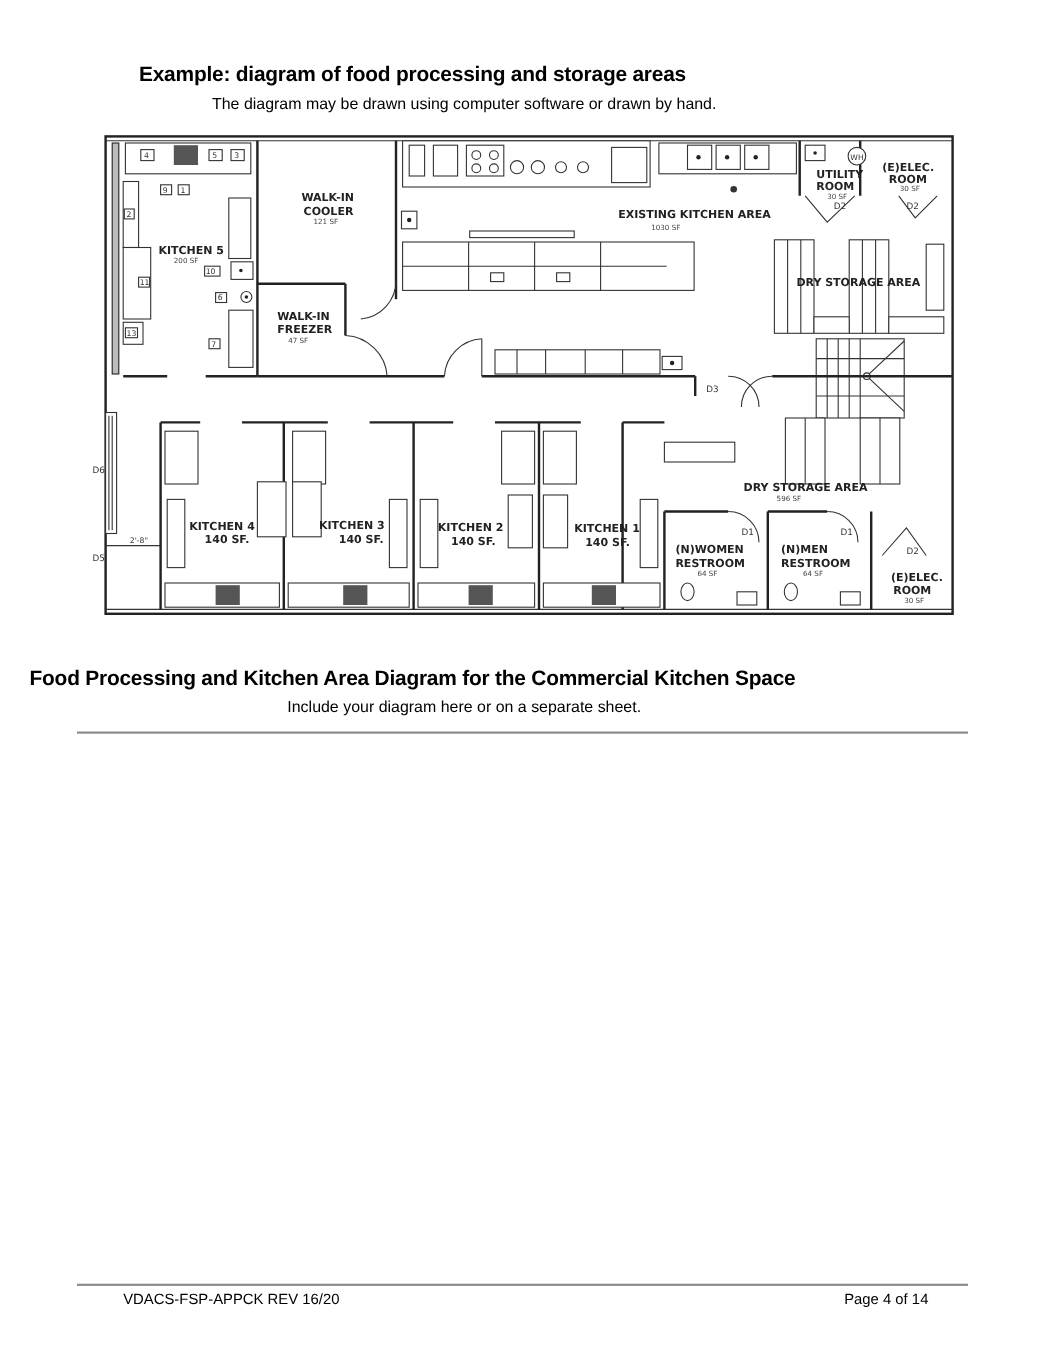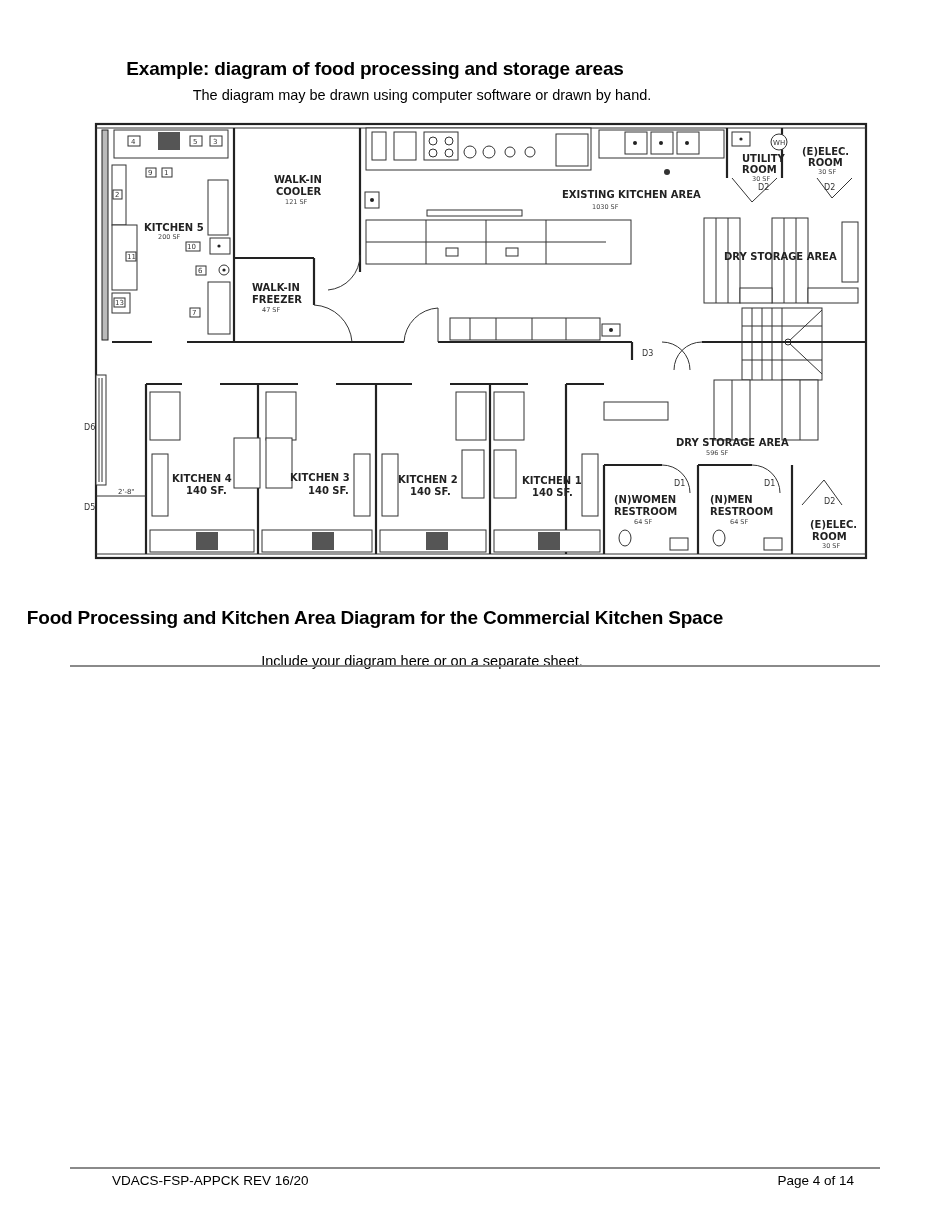--- a/index.html
+++ b/index.html
@@ -2,27 +2,27 @@
 <html><head>
 <meta charset="utf-8">
 <style>
   html, body { margin:0; padding:0; background:#ffffff; }
   body { width:950px; height:1230px; position:relative; font-family:"Liberation Sans", sans-serif; color:#000; overflow:hidden; }
   .title { position:absolute; left:0; width:750px; text-align:center; font-weight:bold; font-size:19px; letter-spacing:-0.2px; }
   .sub { position:absolute; left:0; width:844px; text-align:center; font-size:14.5px; }
   #t1 { top:58px; }
   #s1 { top:87px; }
   #t2 { top:607px; }
-  #s2 { top:653px; }
+  #s2 { top:635px; }
   .rule { position:absolute; left:70px; width:810px; height:0; border-top:2px solid #8a8a8a; }
   #rule-top { top:665px; }
   #rule-bottom { top:1167px; }
   .footer { position:absolute; top:1173px; font-size:13.5px; }
   #footer-left { left:112px; }
-  #footer-right { right:96px;margin-left:32px; }
+  #footer-right { right:106px;margin-left:32px; }
   #plan { position:absolute; left:82px; top:120px; width:786px; height:442px; }
   #plan svg { width:786px; height:442px; display:block; }
   .lbl { font-family:"DejaVu Sans", sans-serif; font-weight:bold; font-size:10px; fill:#222; }
   .sf { font-family:"DejaVu Sans", sans-serif; font-size:6.5px; fill:#444; }
   .door { font-family:"DejaVu Sans", sans-serif; font-size:8px; fill:#333; }
   .tag { font-family:"DejaVu Sans", sans-serif; font-size:7px; fill:#333; }
   .w { stroke:#222; fill:none; stroke-width:2.2; }
   .t { stroke:#333; fill:none; stroke-width:1; }
   .tb { stroke:#333; fill:#fff; stroke-width:1; }
 </style>

